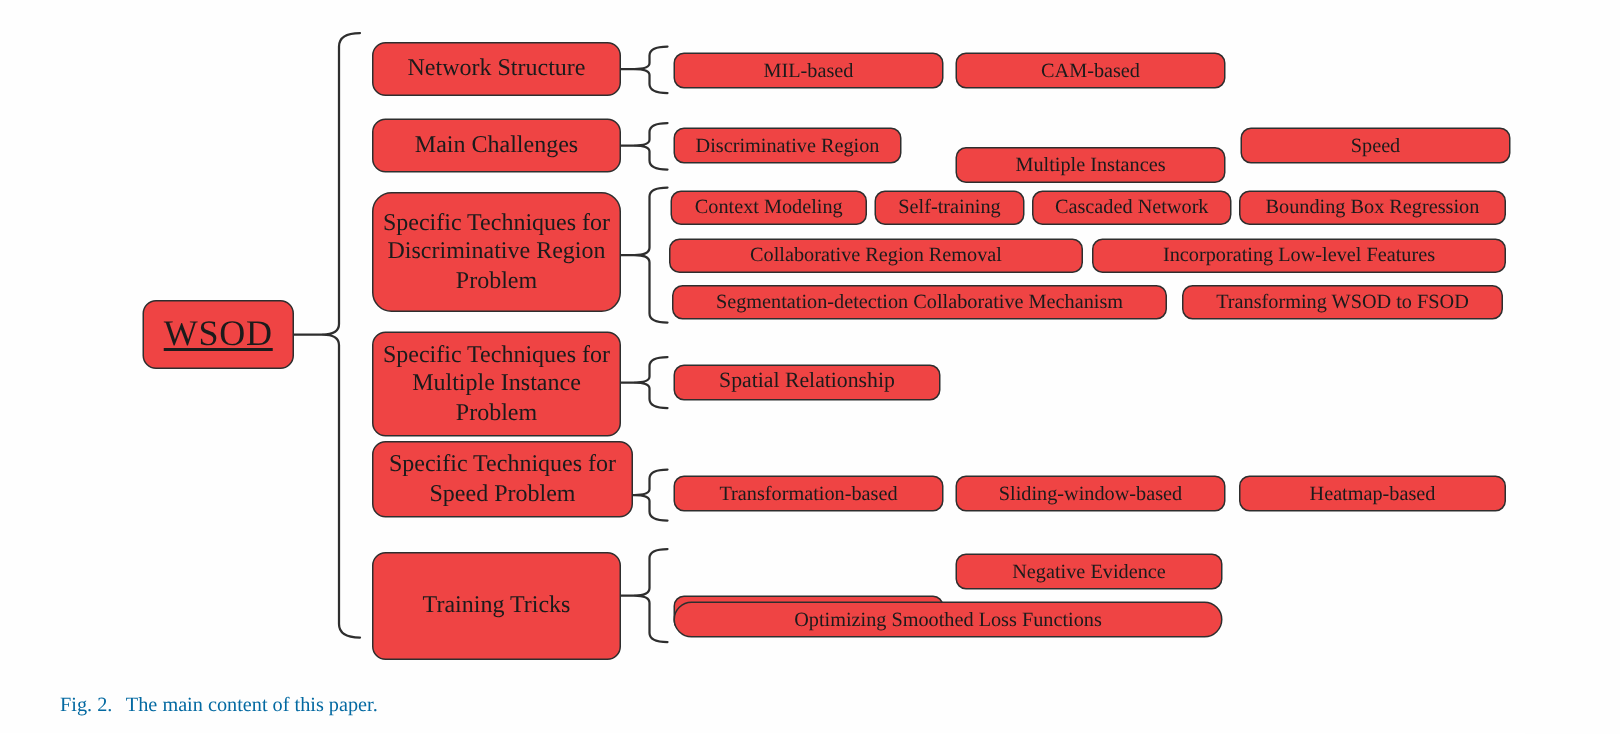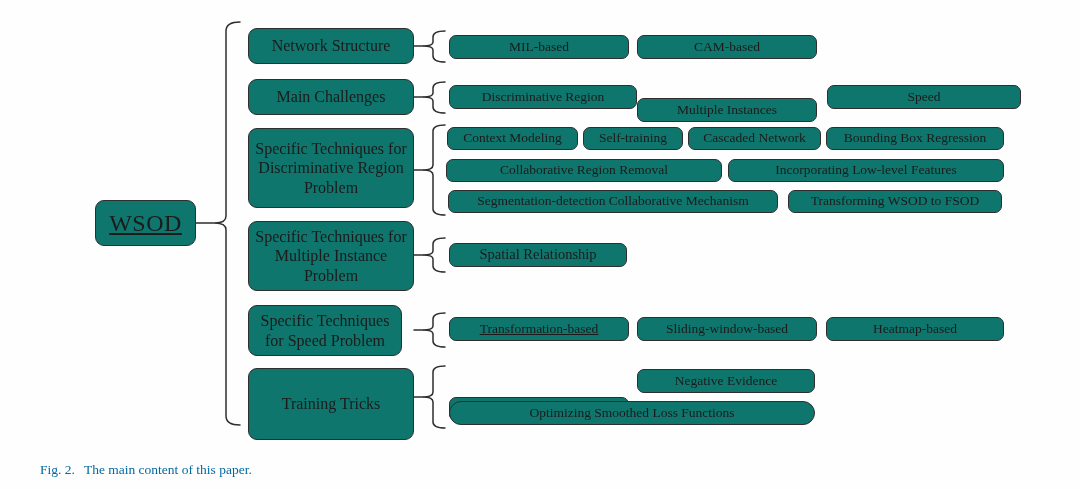--- a/index.html
+++ b/index.html
@@ -16,21 +16,21 @@
     position: absolute;
     left: 0; top: 0;
     width: 1080px; height: 489px;
     pointer-events: none;
   }
   .box {
     position: absolute;
     box-sizing: border-box;
     border: 1.5px solid #2e2e2e;
     border-radius: 9px;
-    background: #0f766e;
+    background: #ef4444;
     display: flex;
     align-items: center;
     justify-content: center;
     text-align: center;
   }
   .root-box {
     font-size: 24px;
     letter-spacing: 0.5px;
     text-decoration: underline;
   }
@@ -80,46 +80,46 @@
     <path d="M445,313 Q433,313 433,319 L433,326 Q433,330 423,330 Q433,330 433,334 L433,341 Q433,347 445,347"></path>
 
     <path d="M414,397 L423,397"></path>
     <path d="M445,366 Q433,366 433,372 L433,392 Q433,397 423,397 Q433,397 433,402 L433,422 Q433,428 445,428"></path>
   </svg>
 
   <div class="box root-box" style="left:95px; top:200px; width:101px; height:46px;">WSOD</div>
 
   <div class="box cat-box" style="left:248px; top:28px;  width:166px; height:36px;">Network Structure</div>
   <div class="box cat-box" style="left:248px; top:79px;  width:166px; height:36px;">Main Challenges</div>
-  <div class="box cat-box" style="left:248px; top:128px; width:166px; height:80px;">Specific Techniques for Discriminative Region Problem</div>
+  <div class="box cat-box" style="left:248px; top:128px; width:166px; height:80px;border-radius:13px;">Specific Techniques for Discriminative Region Problem</div>
   <div class="box cat-box" style="left:248px; top:221px; width:166px; height:70px;">Specific Techniques for Multiple Instance Problem</div>
-  <div class="box cat-box" style="left:248px; top:305px; width:154px; height:51px;">Specific Techniques for Speed Problem</div>
+  <div class="box cat-box" style="left:248px; top:294px; width:174px; height:51px;">Specific Techniques for Speed Problem</div>
   <div class="box cat-box" style="left:248px; top:368px; width:166px; height:72px;">Training Tricks</div>
 
   <div class="box child-box" style="left:449px; top:35px; width:180px; height:24px;">MIL-based</div>
   <div class="box child-box" style="left:637px; top:35px; width:180px; height:24px;">CAM-based</div>
 
-  <div class="box child-box" style="left:449px; top:85px; width:188px; height:24px;">Discriminative Region</div>
+  <div class="box child-box" style="left:449px; top:85px; width:152px; height:24px;">Discriminative Region</div>
   <div class="box child-box" style="left:637px; top:85px; width:180px; height:24px;margin-top:13px;">Multiple Instances</div>
-  <div class="box child-box" style="left:827px; top:85px; width:194px; height:24px;">Speed</div>
+  <div class="box child-box" style="left:827px; top:85px; width:180px; height:24px;">Speed</div>
 
   <div class="box child-box" style="left:447px; top:127px; width:131px; height:23px;">Context Modeling</div>
   <div class="box child-box" style="left:583px; top:127px; width:100px; height:23px;">Self-training</div>
   <div class="box child-box" style="left:688px; top:127px; width:133px; height:23px;">Cascaded Network</div>
   <div class="box child-box" style="left:826px; top:127px; width:178px; height:23px;">Bounding Box Regression</div>
 
   <div class="box child-box" style="left:446px; top:159px; width:276px; height:23px;">Collaborative Region Removal</div>
   <div class="box child-box" style="left:728px; top:159px; width:276px; height:23px;">Incorporating Low-level Features</div>
 
   <div class="box child-box" style="left:448px; top:190px; width:330px; height:23px;">Segmentation-detection Collaborative Mechanism</div>
   <div class="box child-box" style="left:788px; top:190px; width:214px; height:23px;text-align:right;">Transforming WSOD to FSOD</div>
 
   <div class="box child-box" style="left:449px; top:243px; width:178px; height:24px; font-size:14.5px;">Spatial Relationship</div>
 
-  <div class="box child-box" style="left:449px; top:317px; width:180px; height:24px;text-decoration:underline;">Transformation-based</div>
+  <div class="box child-box" style="left:449px; top:317px; width:180px; height:24px;">Transformation-based</div>
   <div class="box child-box" style="left:637px; top:317px; width:180px; height:24px;">Sliding-window-based</div>
   <div class="box child-box" style="left:826px; top:317px; width:178px; height:24px;">Heatmap-based</div>
 
   <div class="box child-box" style="left:449px; top:369px; width:180px; height:24px;margin-top:28px;">Easy-to-hard Strategy</div>
   <div class="box child-box" style="left:637px; top:369px; width:178px; height:24px;">Negative Evidence</div>
   <div class="box child-box" style="left:449px; top:401px; width:366px; height:24px;border-radius:12px;">Optimizing Smoothed Loss Functions</div>
 
   <div class="caption">
     <span class="cap-label">Fig. 2.</span><span>The main content of this paper.</span>
   </div>

